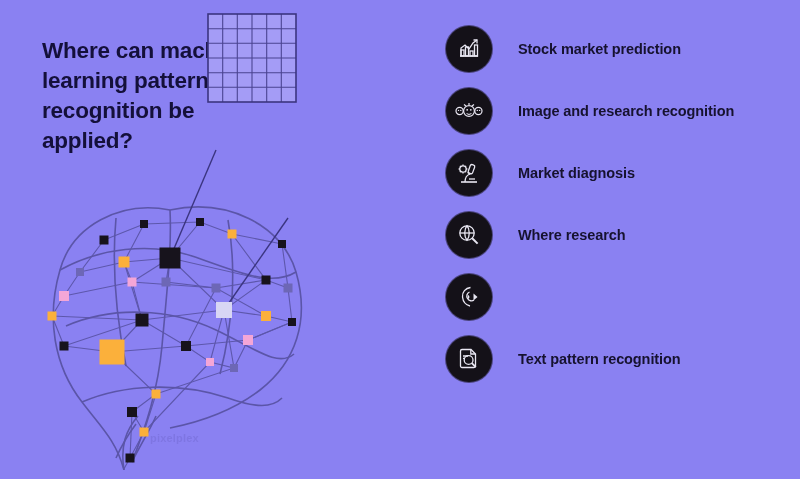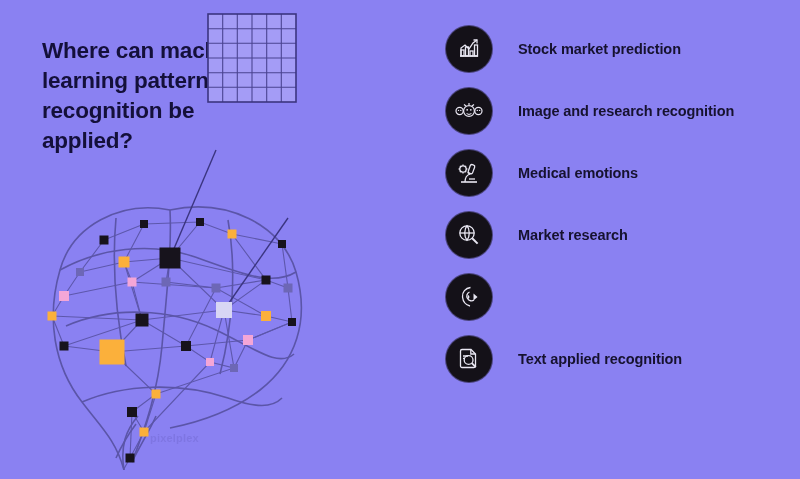--- a/index.html
+++ b/index.html
@@ -227,33 +227,33 @@
         <svg width="26" height="26" viewBox="0 0 26 26" fill="none" stroke="#e9e7f2" stroke-width="1.3">
           <path d="M5 22 H21" stroke-width="1.6"></path>
           <path d="M9 22 C9 17 11 15 14 14"></path>
           <path d="M13 19 H19"></path>
           <rect x="13.2" y="4.6" width="4.6" height="9" rx="1.6" transform="rotate(20 15.5 9)"></rect>
           <path d="M11.6 12.4 L14.4 14.4"></path>
           <circle cx="7" cy="9" r="3.2"></circle>
           <path d="M7 4.6 V5.8 M7 12.2 V13.4 M2.6 9 H3.8 M10.2 9 H11.4 M3.9 5.9 L4.8 6.8 M9.2 11.2 L10.1 12.1 M3.9 12.1 L4.8 11.2 M9.2 6.8 L10.1 5.9"></path>
         </svg>
       </span>
-      <span class="item-label">Medical emotions</span>
+      <span class="item-label">Market diagnosis</span>
     </div>
 
     <div class="list-item">
       <span class="icon-circle">
         <svg width="26" height="26" viewBox="0 0 26 26" fill="none" stroke="#e9e7f2" stroke-width="1.3">
           <circle cx="11" cy="11" r="7.2"></circle>
           <path d="M16.2 16.2 L21.6 21.6" stroke-width="2"></path>
           <path d="M3.8 11 H18.2"></path>
           <path d="M11 3.8 C14 7 14 15 11 18.2 C8 15 8 7 11 3.8 Z"></path>
         </svg>
       </span>
-      <span class="item-label">Market research</span>
+      <span class="item-label">Where research</span>
     </div>
 
     <div class="list-item">
       <span class="icon-circle">
         <svg width="26" height="26" viewBox="0 0 26 26" fill="none" stroke="#e9e7f2" stroke-width="1.3">
           <path d="M14.5 3.5 C9.5 4, 6 8, 6.5 13 C7 17.5, 10 21, 14 22"></path>
           <path d="M13.5 8 C11 9, 10 12, 11.5 14.5 C13 17, 16 17.5, 18 16"></path>
           <path d="M17.5 9.5 L21.5 13 L17.5 16.5 Z" fill="#e9e7f2" stroke="none"></path>
           <path d="M12 11.5 Q13.5 13, 12 14.5"></path>
         </svg>
@@ -264,17 +264,17 @@
     <div class="list-item">
       <span class="icon-circle">
         <svg width="26" height="26" viewBox="0 0 26 26" fill="none" stroke="#e9e7f2" stroke-width="1.3">
           <path d="M6 3.5 H15 L19.5 8 V20 A1.5 1.5 0 0 1 18 21.5 H6 A1.5 1.5 0 0 1 4.5 20 V5 A1.5 1.5 0 0 1 6 3.5 Z"></path>
           <path d="M14.8 3.7 V8 H19.3"></path>
           <circle cx="12.6" cy="14" r="4.4"></circle>
           <path d="M15.8 17.2 L19.8 21.2" stroke-width="1.9"></path>
           <path d="M7 10 H12 M7 12.4 H9"></path>
         </svg>
       </span>
-      <span class="item-label">Text applied recognition</span>
+      <span class="item-label">Text pattern recognition</span>
     </div>
 
   </div>
 </div>
 
 </body></html>

